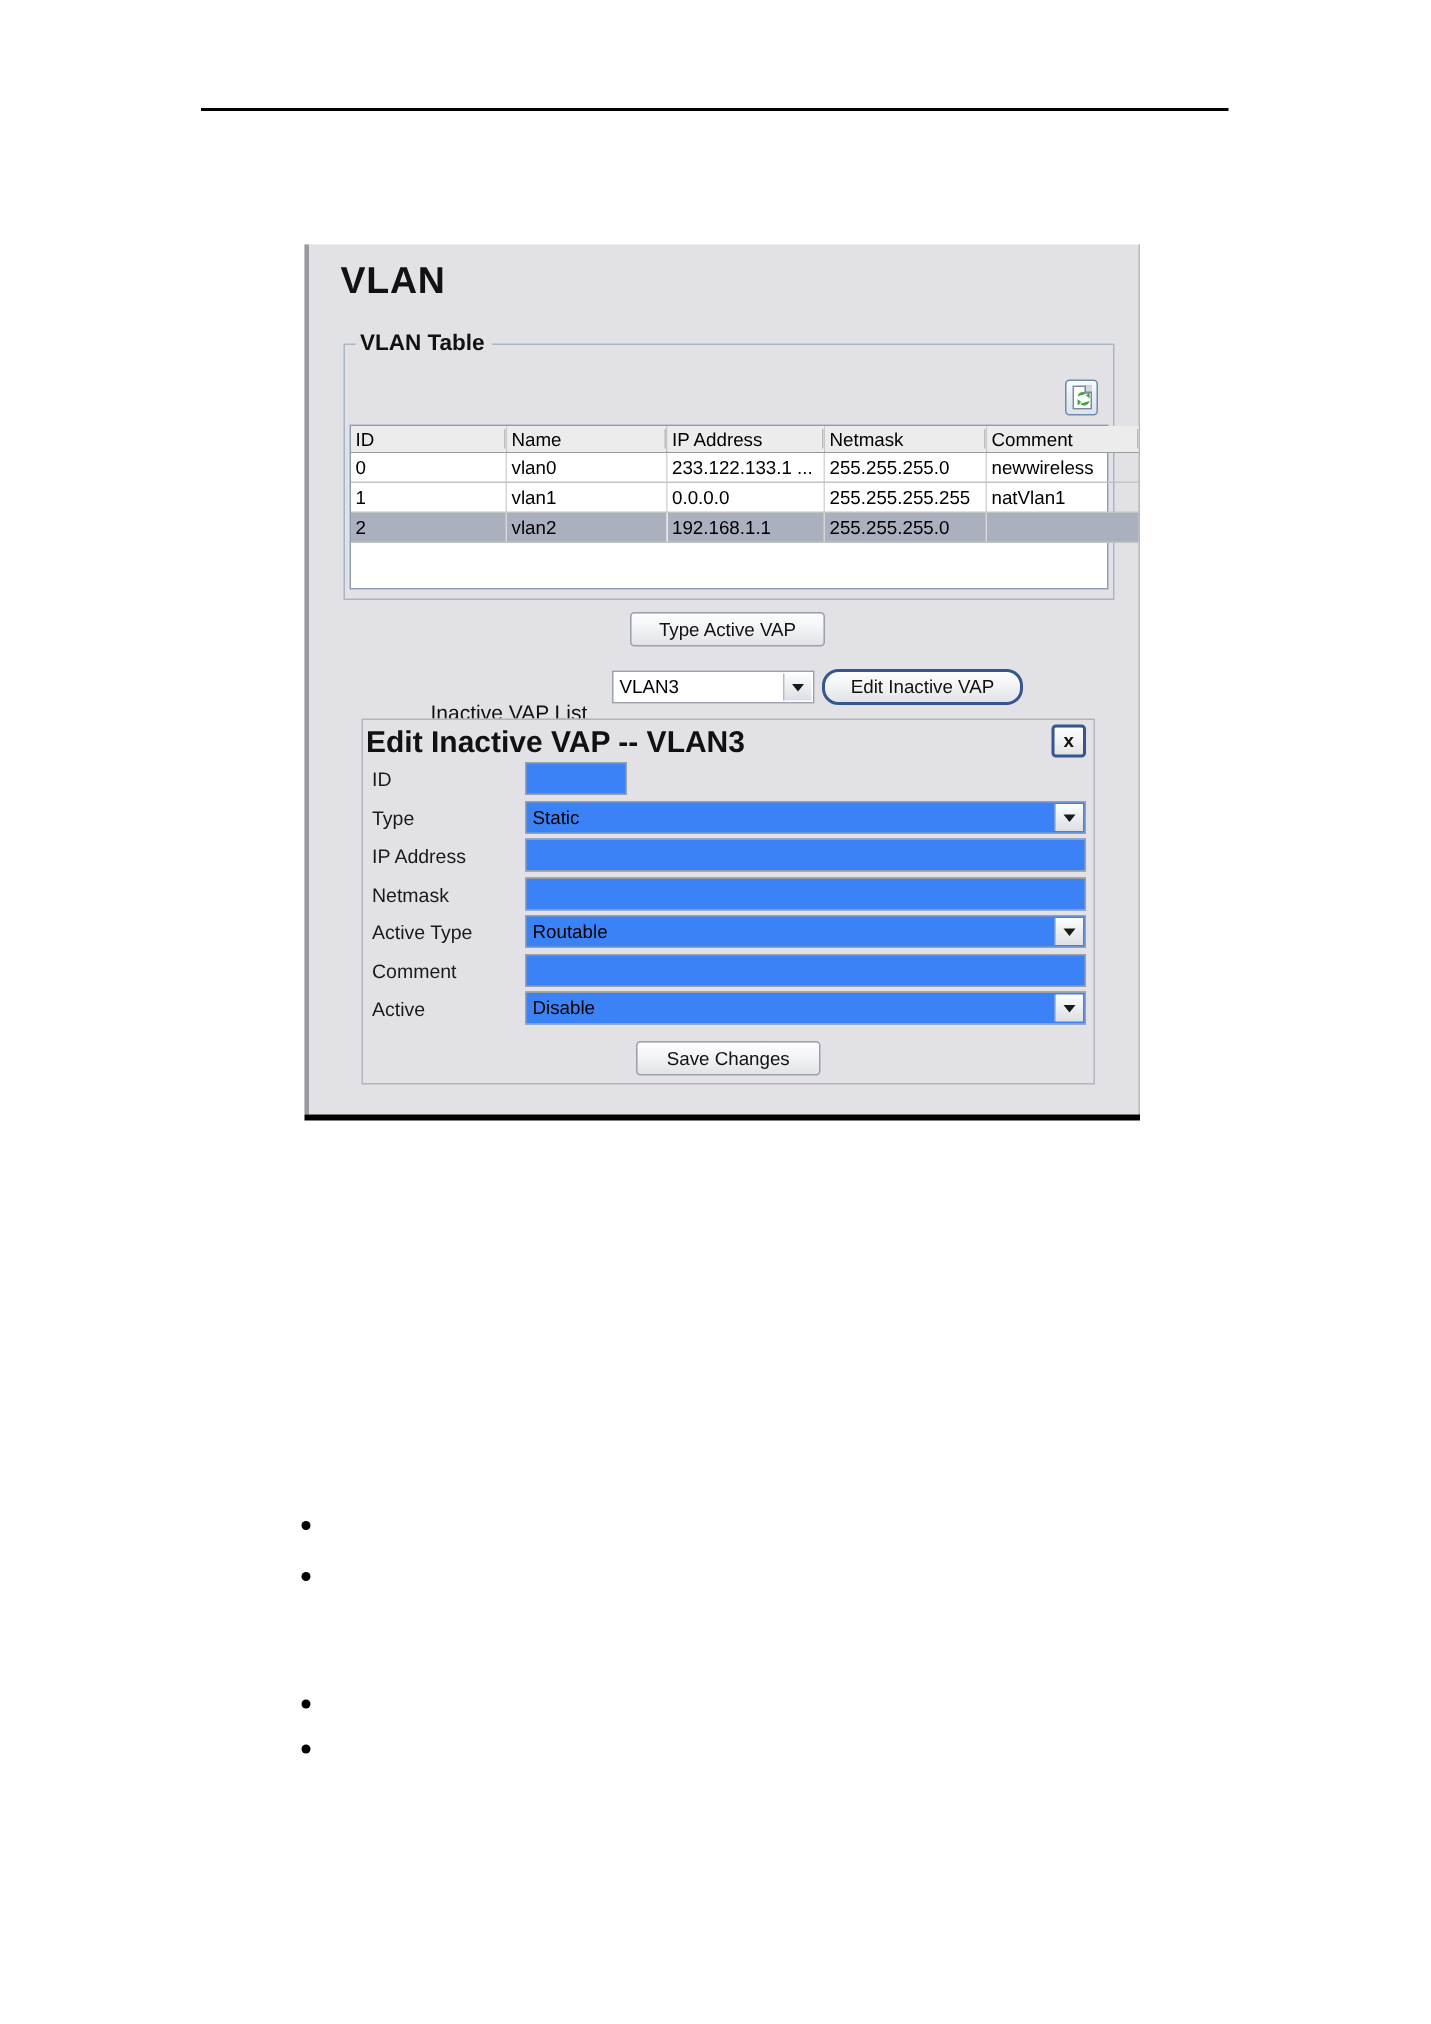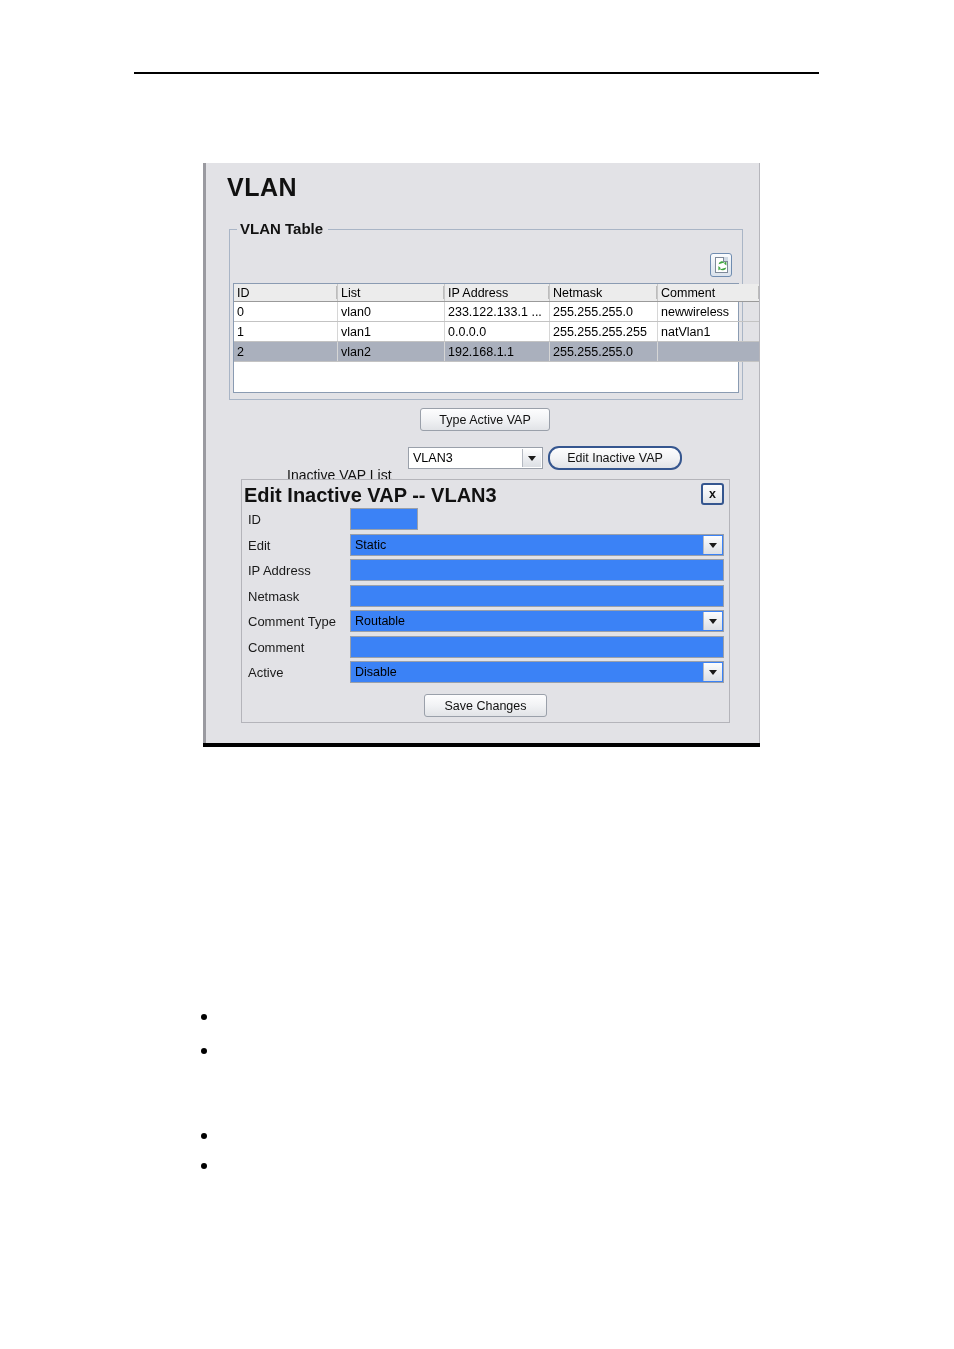--- a/index.html
+++ b/index.html
@@ -338,21 +338,21 @@
       <path d="M9.3 7.4 A3.6 3.6 0 0 1 2.6 8.4 L4.2 8.4 L1.4 6.0 L1.4 10.4 L2.6 9.4" fill="#3fa33f"></path>
     </svg>
   </span>
 </div>
 
 <div class="vlan-table">
   <table class="grid">
     <thead>
       <tr>
         <th class="col-id">ID</th>
-        <th class="col-name">List</th>
+        <th class="col-name">Name</th>
         <th class="col-ip">IP Address</th>
         <th class="col-nm">Netmask</th>
         <th class="col-cm">Comment</th>
       </tr>
     </thead>
     <tbody>
       <tr>
         <td>0</td>
         <td>vlan0</td>
         <td>233.122.133.1 ...</td>
@@ -390,39 +390,39 @@
 
 <div class="edit-panel"></div>
 <div class="edit-panel-title">Edit Inactive VAP -- VLAN3</div>
 <div class="btn focus close-x">x</div>
 
 <div class="field-label" style="top:512px">ID</div>
 <div class="field-ctl small" style="top:508px">
   <span class="val"></span>
 </div>
 
-<div class="field-label" style="top:538px">Edit</div>
+<div class="field-label" style="top:538px">Type</div>
 <div class="field-ctl" style="top:534px">
   <span class="val">Static</span>
   <span class="ddbtn">
       <span class="caret"></span>
     </span>
 </div>
 
 <div class="field-label" style="top:563px">IP Address</div>
 <div class="field-ctl" style="top:559px">
   <span class="val"></span>
 </div>
 
 <div class="field-label" style="top:589px">Netmask</div>
 <div class="field-ctl" style="top:585px">
   <span class="val"></span>
 </div>
 
-<div class="field-label" style="top:614px">Comment Type</div>
+<div class="field-label" style="top:614px">Active Type</div>
 <div class="field-ctl" style="top:610px">
   <span class="val">Routable</span>
   <span class="ddbtn">
       <span class="caret"></span>
     </span>
 </div>
 
 <div class="field-label" style="top:640px">Comment</div>
 <div class="field-ctl" style="top:636px">
   <span class="val"></span>

